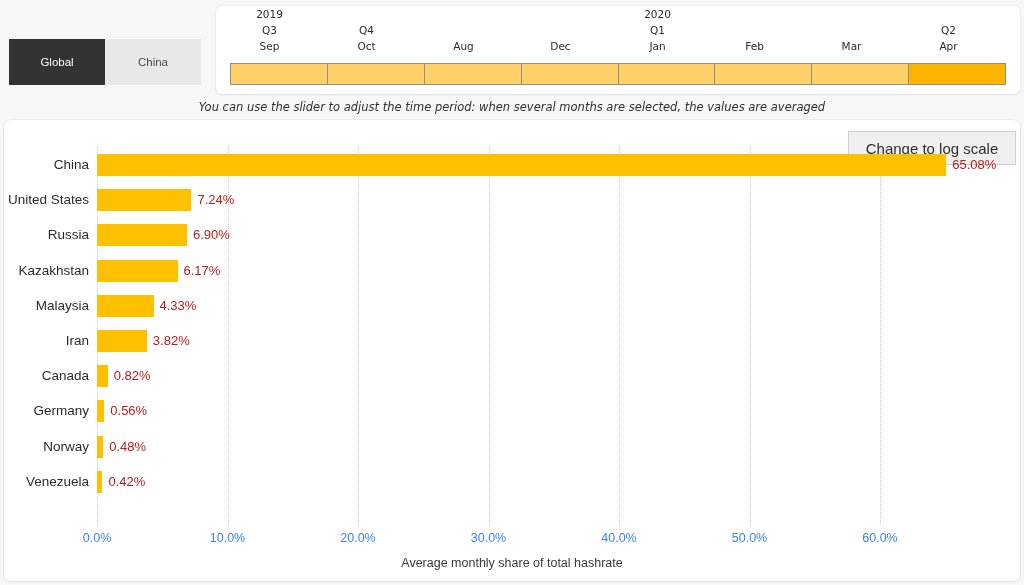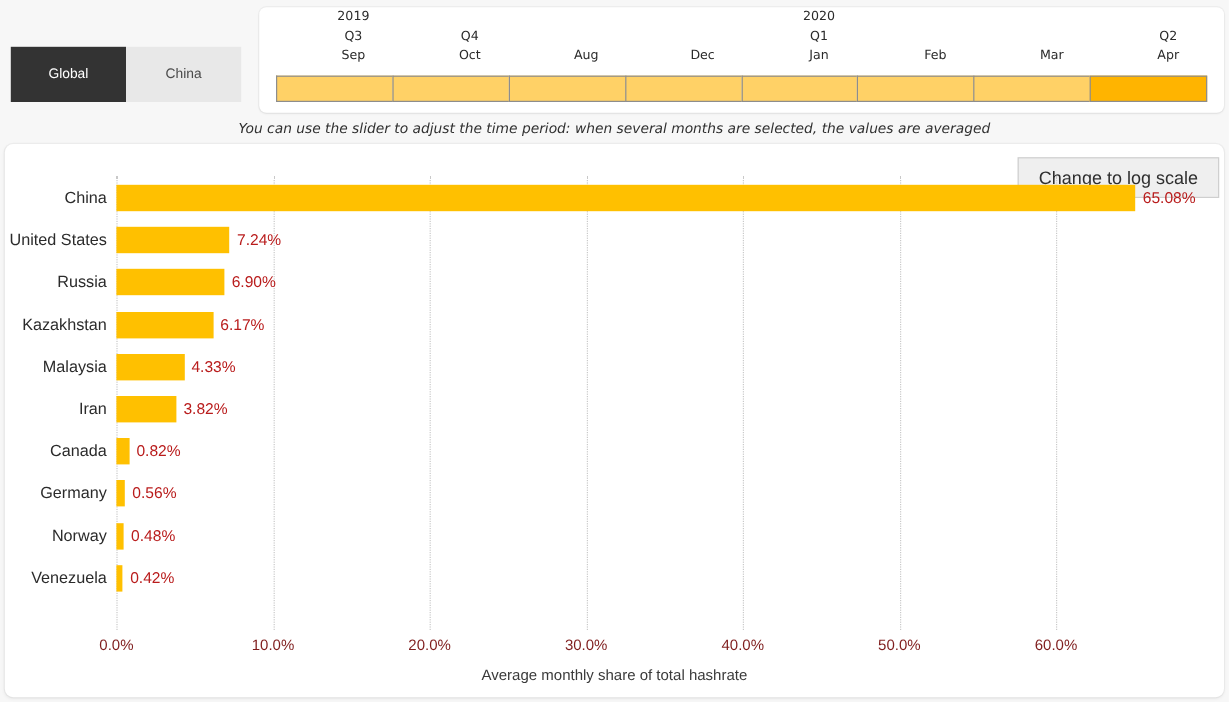--- a/index.html
+++ b/index.html
@@ -25,21 +25,21 @@
   }
   .toggle-btn.on{background:#333333;color:#ffffff;}
   .toggle-btn.off{background:#e8e8e8;color:#4a4a4a;}
 
   
   #slider-card{
     position:absolute;left:216px;top:6px;width:804px;height:88px;
     background:#ffffff;border-radius:6px;
     box-shadow:0 0 0 1px rgba(0,0,0,.035), 0 1px 2px rgba(0,0,0,.06);
   }
-  #slider-labels{position:absolute;left:30px;top:0;width:776px;height:56px;}
+  #slider-labels{position:absolute;left:5px;top:0;width:776px;height:56px;}
   .seg-label{position:absolute;top:0;width:96px;text-align:center;}
   .seg-year,.seg-quarter,.seg-month{
     font-size:10.5px;color:#2b2b2b;line-height:16px;
     font-family:"DejaVu Sans", sans-serif;
   }
   .seg-year{height:16px;}
   .seg-quarter{height:16px;}
   .seg-month{height:16px;}
   .lbl-blank{visibility:hidden;}
   #slider-track{
@@ -77,21 +77,21 @@
     position:absolute;left:0;top:0;width:1016px;height:461px;
   }
   
   #grid{position:absolute;left:0;top:0;width:1016px;height:461px;}
   .gridline{
     position:absolute;top:27px;height:378px;width:0;
     border-left:1px dotted #c9c9c9;
   }
   .tick-label{
     position:absolute;top:411px;width:90px;margin-left:-45px;
-    text-align:center;font-size:12.5px;color:#7f1d1d;
+    text-align:center;font-size:12.5px;color:#3b82f6;
   }
   #x-axis-title{
     position:absolute;left:0;top:436px;width:1016px;text-align:center;
     font-size:12.5px;color:#3a3a3a;
   }
   .row{position:absolute;left:0;width:1016px;height:35.2px;}
   .row-label{
     position:absolute;left:0;top:0;width:85px;height:35.2px;
     display:flex;align-items:center;justify-content:flex-end;
     font-size:13.5px;color:#2b2b2b;

